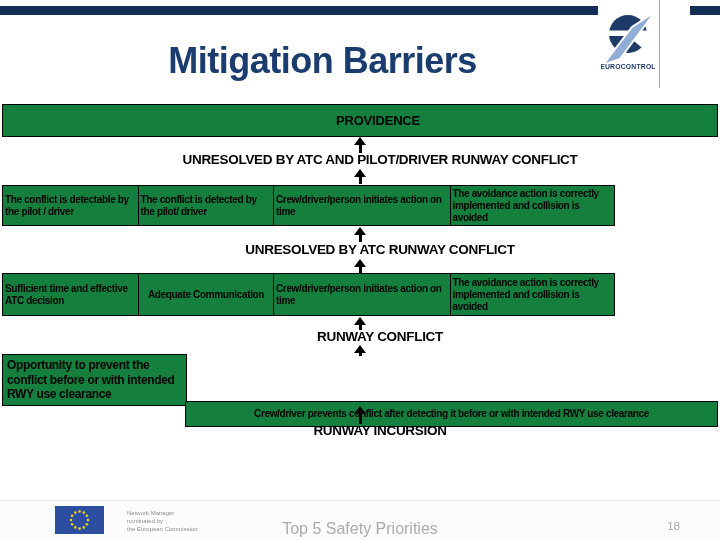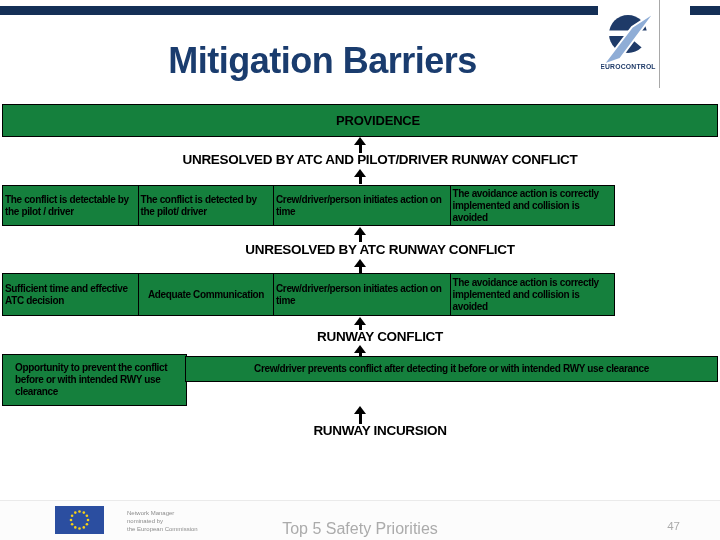--- a/index.html
+++ b/index.html
@@ -44,24 +44,24 @@
   }
   .cell + .cell { margin-left:-1.5px; }
   .row1 { top:185px; height:41px; }
   .row1 .cell { height:41px; }
   .row2 { top:273px; height:43px; }
   .row2 .cell { height:43px; }
   .w1 { width:136px; } .w2 { width:137px; } .w3 { width:137px; } .w4 { width:178px; } .w5 { width:165px; }
 
   .opp-box {
     left:2px; top:354px; width:185px; height:52px;
-    font-size:10px; font-weight:bold; line-height:1.2; letter-spacing:-0.35px; padding:1px 12px;
+    font-size:12px; font-weight:bold; line-height:1.2; letter-spacing:-0.35px; padding:1px 4px;
   }
   .stack { left:185px; top:356px; width:533px; display:flex; flex-direction:column; }
-  .stack .cell { width:533px; height:25.5px; white-space:nowrap; }
+  .stack .cell { width:533px; height:25.5px; white-space:nowrap;margin-top:45px; }
   .stack .cell + .cell { margin-left:0; margin-top:-1.5px; }
 
   
   .footer-band { left:0; top:500px; width:720px; height:40px; background:#FCFCFC; border-top:1px solid #EAEAEA; }
   .eu-flag { left:55px; top:506px; }
   .org-text { left:127px; top:509px; font-size:6px; line-height:8px; color:#8C8C8C; }
   .footer-center { left:0; top:520px; width:720px; text-align:center; font-size:16px; color:#ABABAB; }
   .page-num { left:630px; top:520px; width:50px; text-align:right; font-size:11.5px; color:#ABABAB; }
 </style>
 </head>
@@ -156,15 +156,15 @@
       <circle cx="28.8" cy="6.6" r="1.3"></circle>
         <circle cx="31.9" cy="9.8" r="1.3"></circle>
     </g>
   </svg>
   <div class="abs org-text">
     <div>Network Manager</div>
     <div>nominated by</div>
     <div>the European Commission</div>
   </div>
   <div class="abs footer-center">Top 5 Safety Priorities</div>
-  <div class="abs page-num">47</div>
+  <div class="abs page-num">18</div>
 
 </div>
 
 </body></html>

